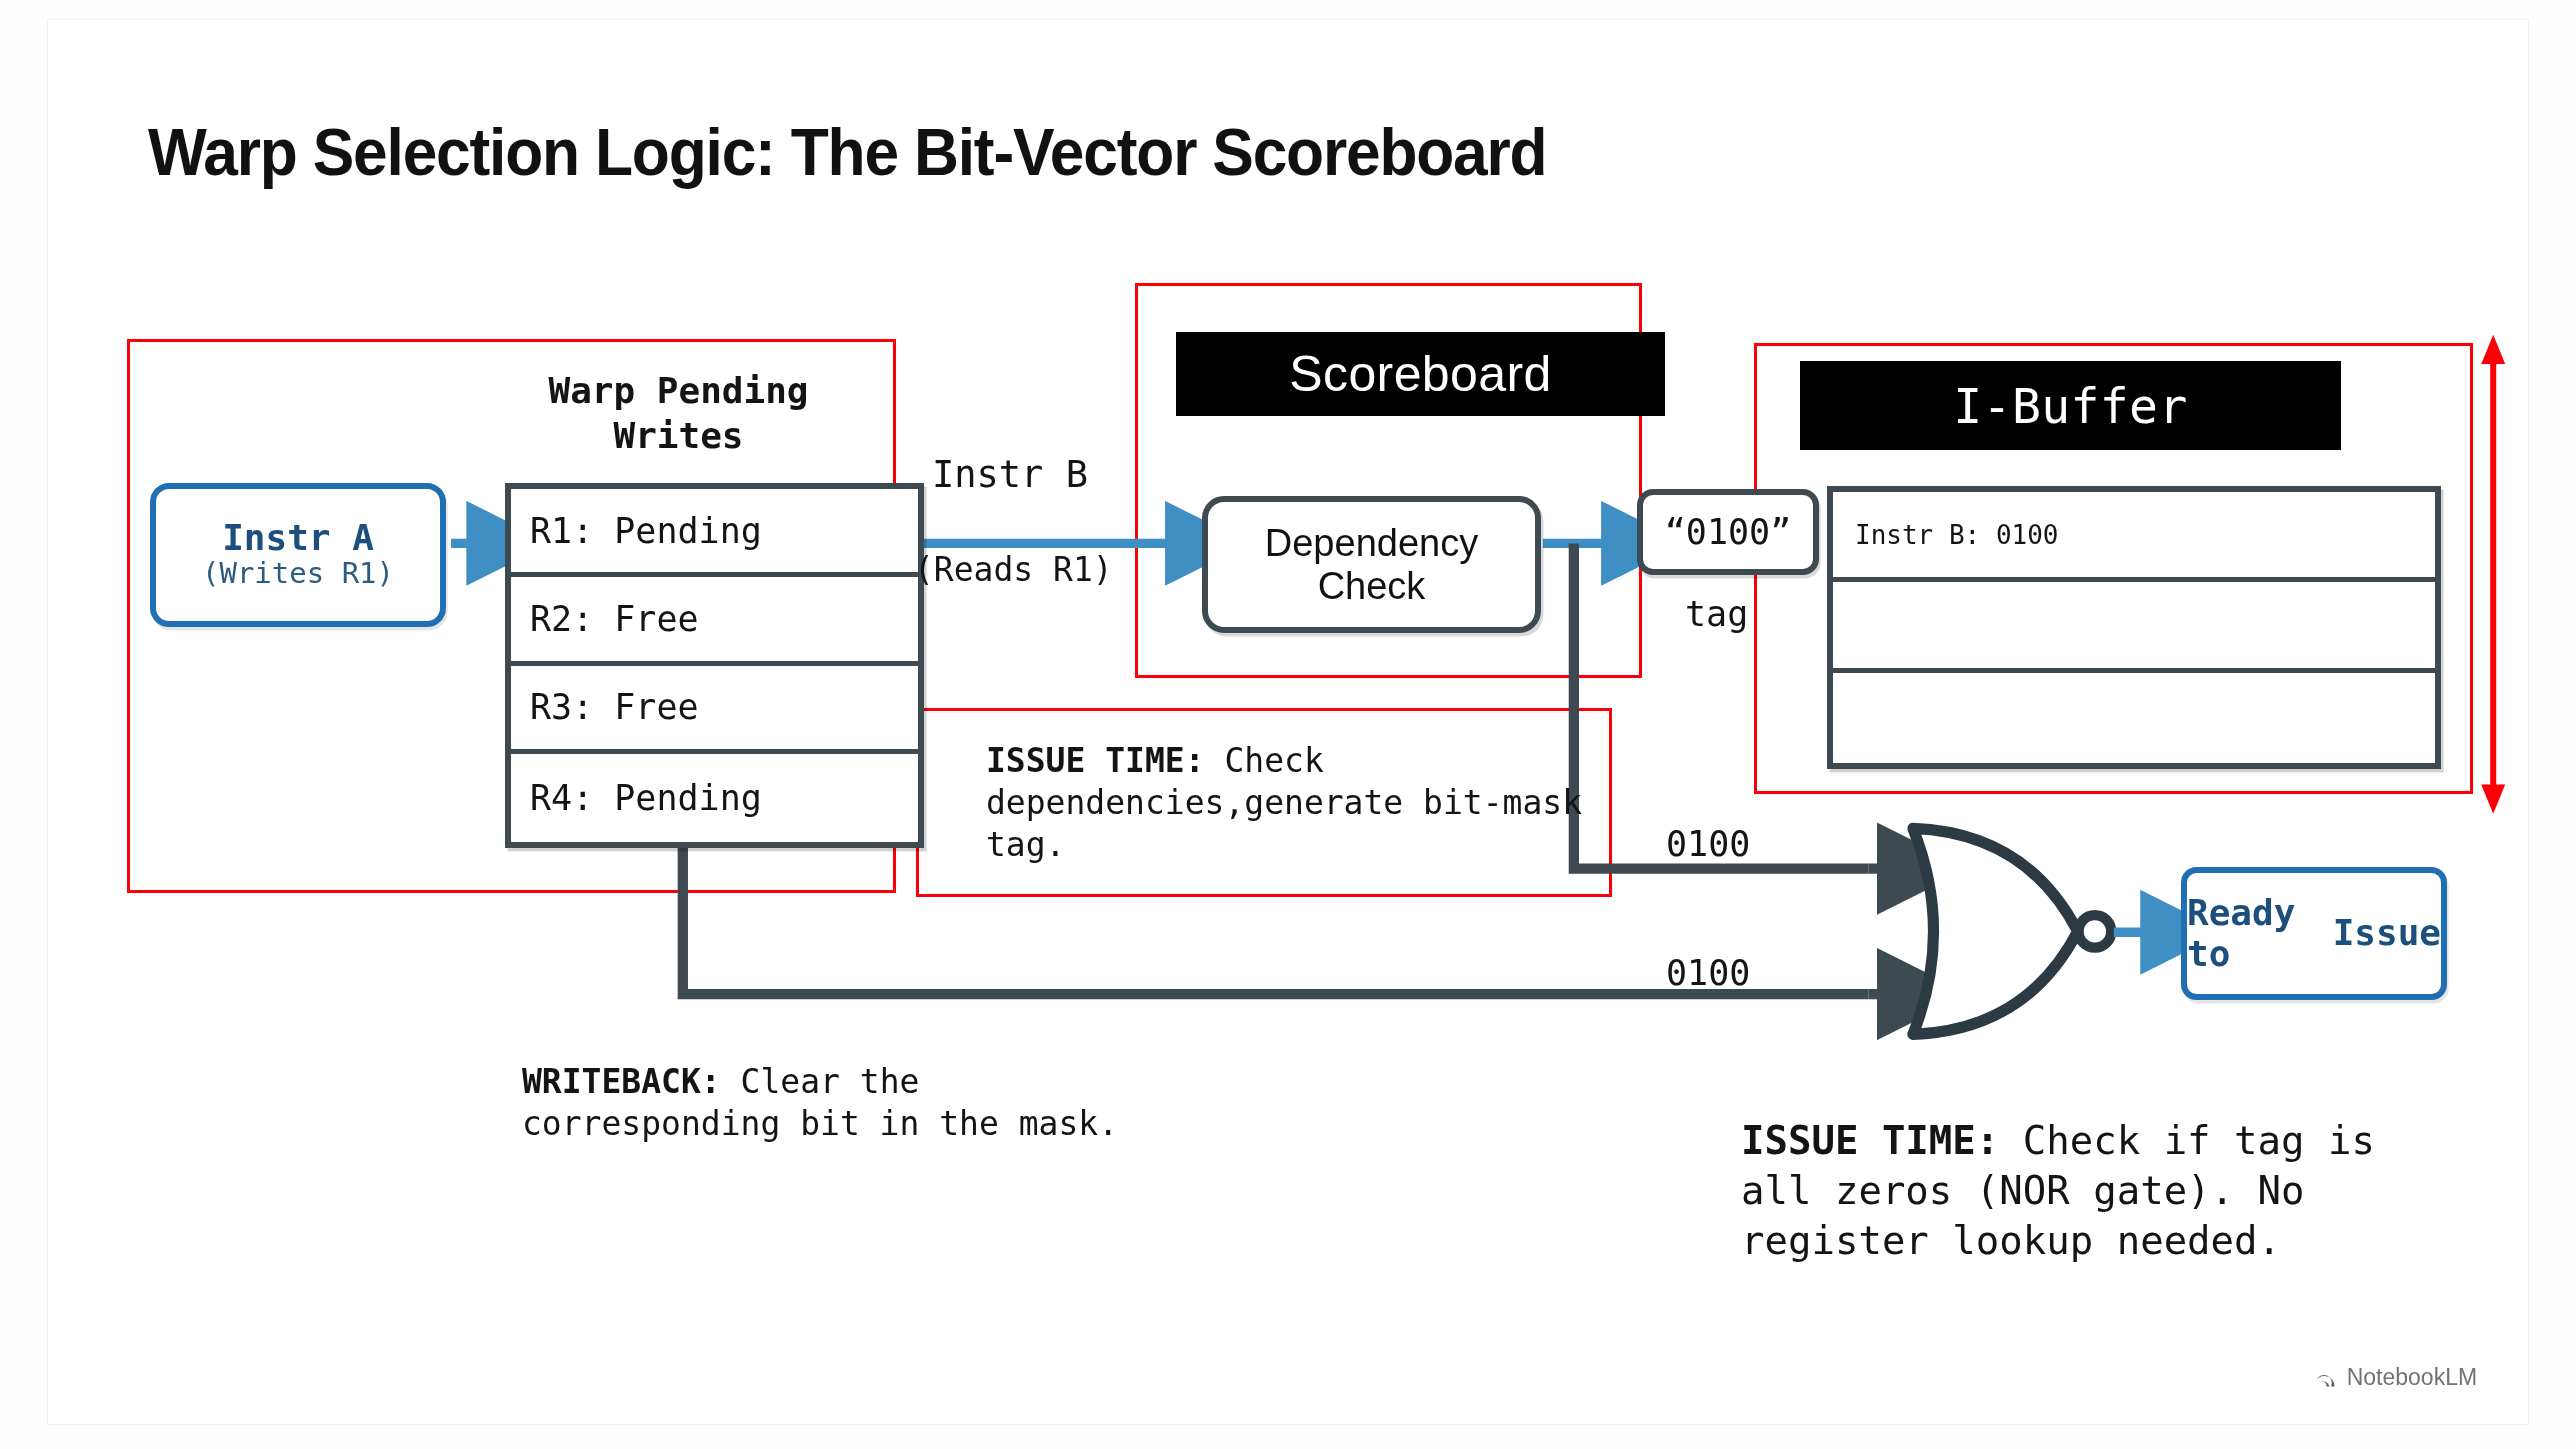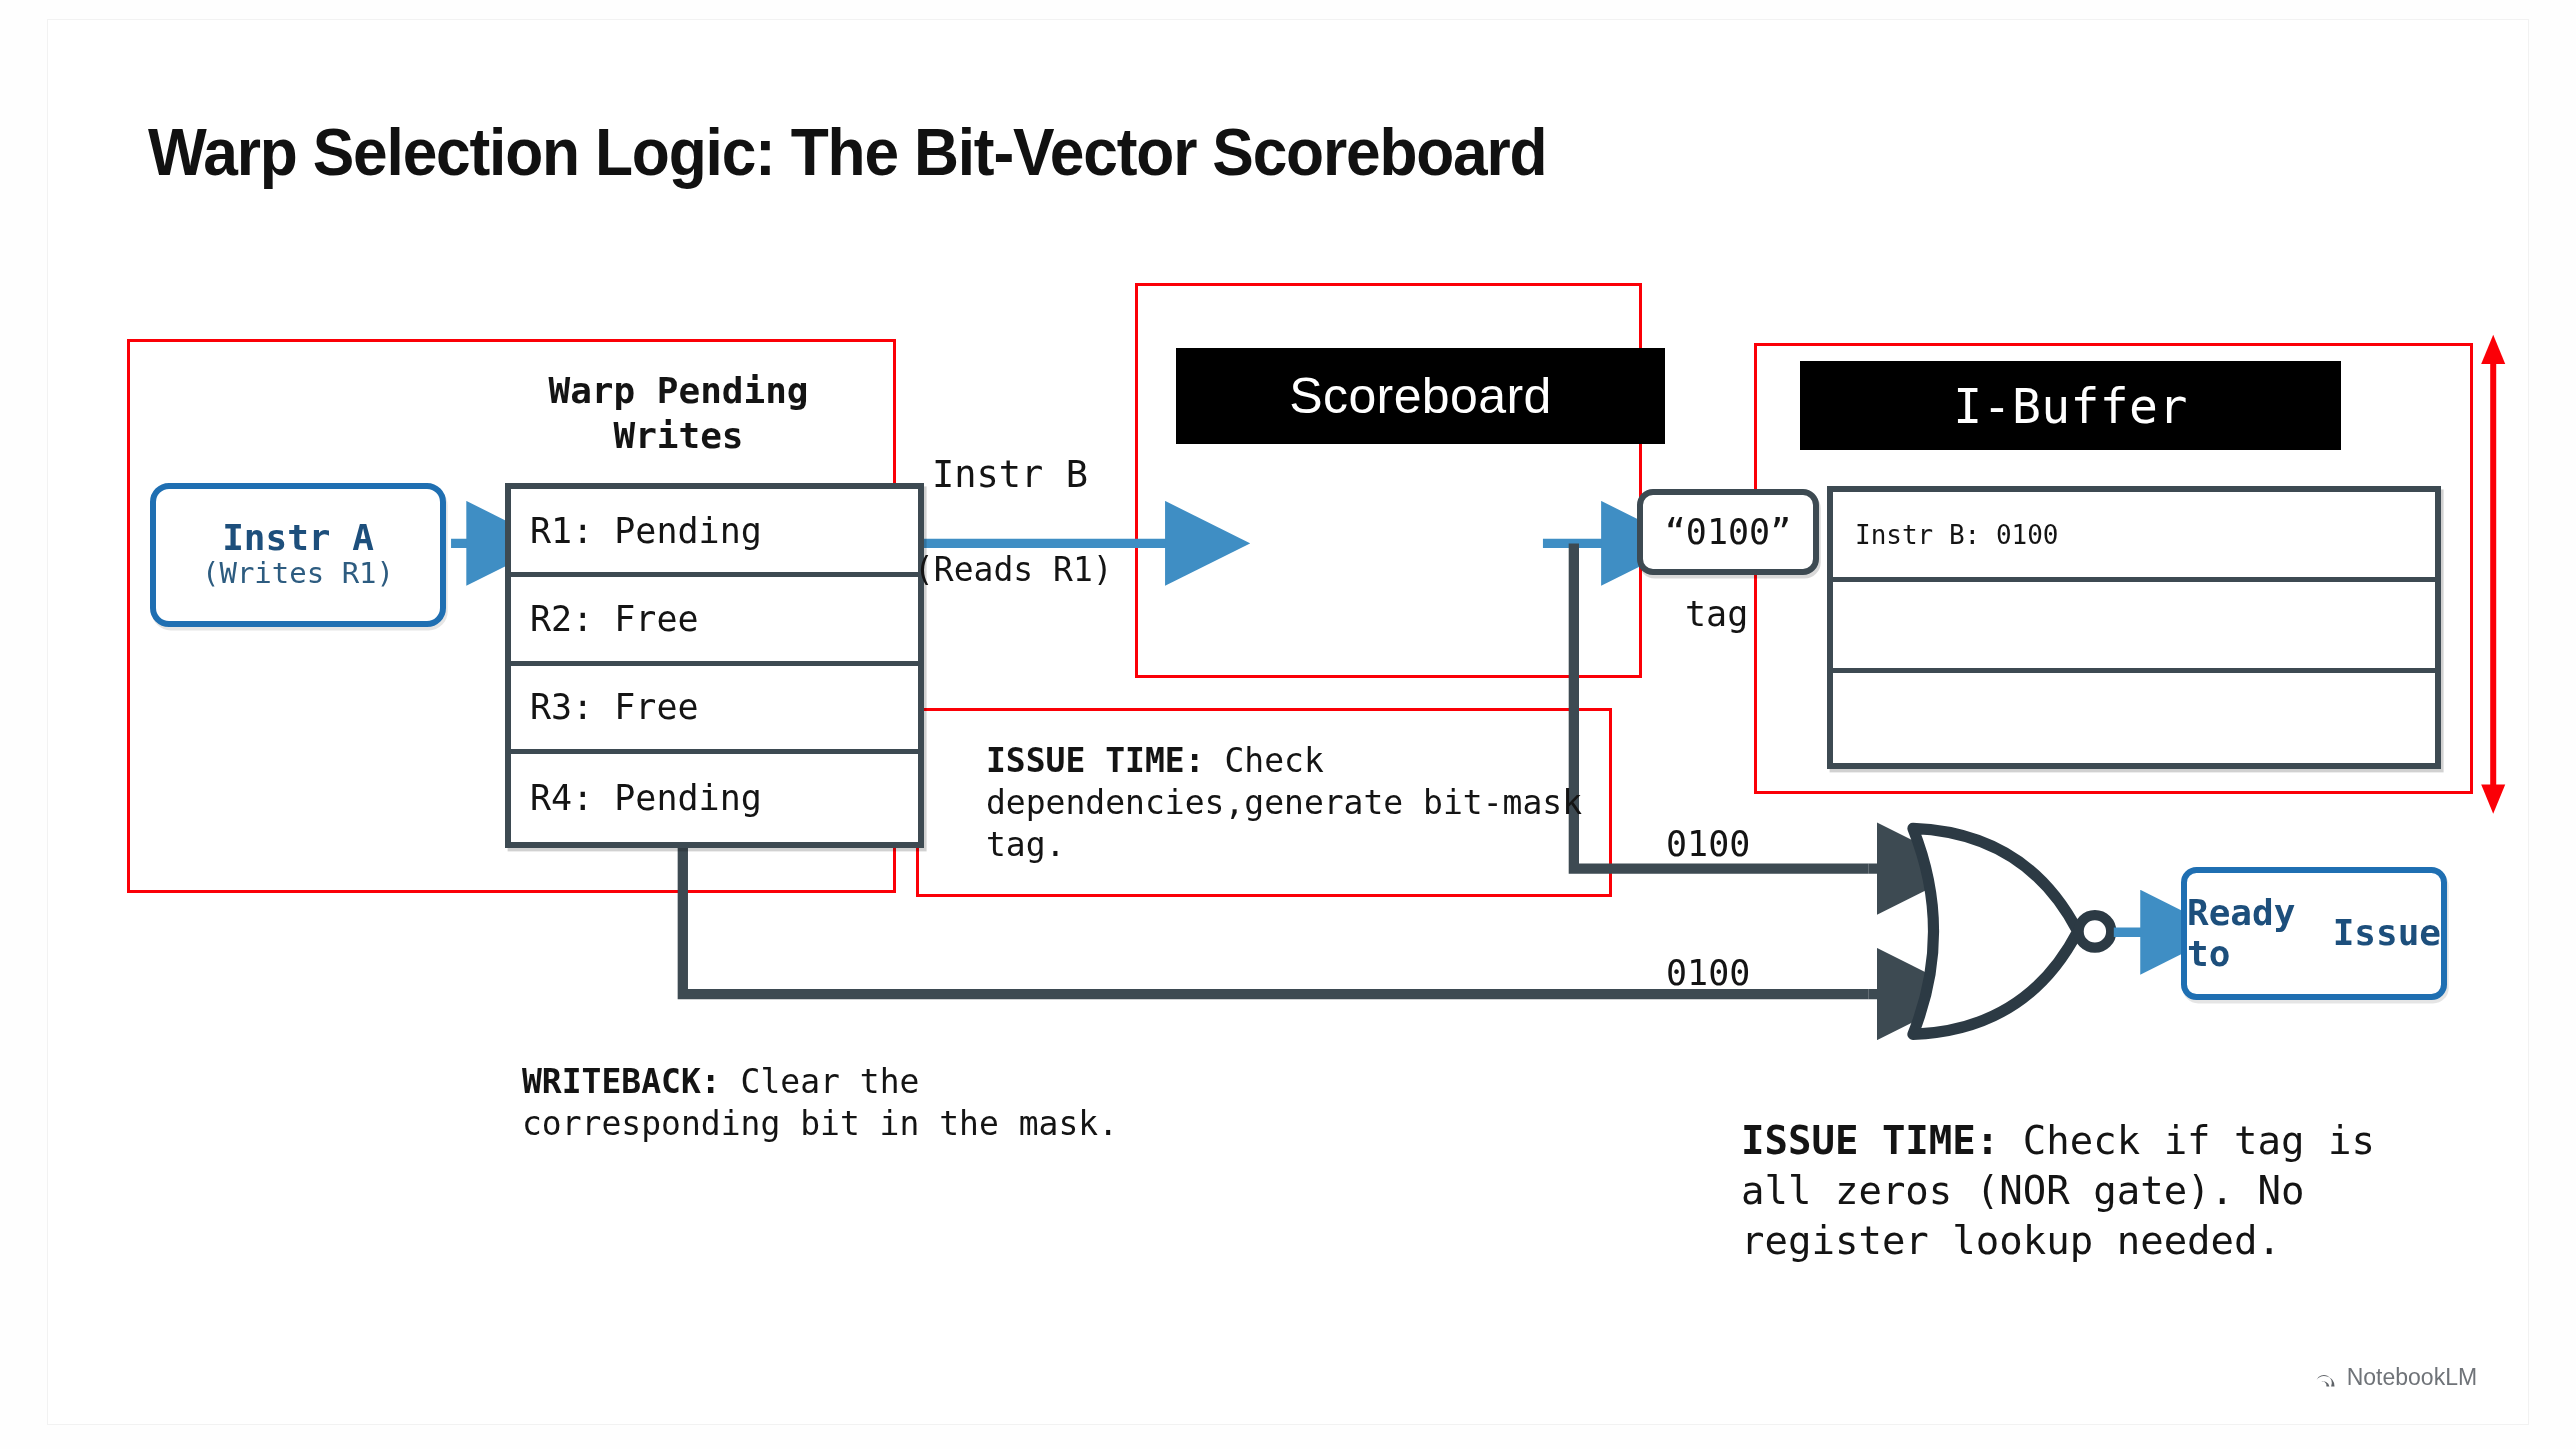--- a/index.html
+++ b/index.html
@@ -45,21 +45,21 @@
 
   
   .plate{
     position:absolute;
     background:#000000;
     color:#ffffff;
     font-family:"Liberation Sans", sans-serif;
     display:flex;align-items:center;justify-content:center;
     letter-spacing:0.4px;
   }
-  #plate-scoreboard{left:1176px;top:348px;width:489px;height:96px;font-size:50px;}
+  #plate-scoreboard{left:1176px;top:332px;width:489px;height:84px;font-size:50px;}
   #plate-ibuffer  {left:1800px;top:361px;width:541px;height:89px;font-size:48px;font-family:"DejaVu Sans Mono",monospace;}
 
   
   .mono{
     position:absolute;
     font-family:"DejaVu Sans Mono", monospace;
     color:#141414;
     white-space:pre;
   }
 
@@ -234,20 +234,24 @@
     <div class="reg-row">R2: Free</div>
     <div class="reg-row">R3: Free</div>
     <div class="reg-row">R4: Pending</div>
   </div>
 
   <div class="mono" id="instrb-1">Instr B</div>
   <div class="mono" id="instrb-2">(Reads R1)</div>
 
   <div class="plate" id="plate-scoreboard">Scoreboard</div>
 
+  <div id="dep-check">
+    <div>Dependency</div>
+    <div>Check</div>
+  </div>
 
   <div id="tag-box">“0100”</div>
   <div class="mono" id="tag-label">tag</div>
 
   <div class="plate" id="plate-ibuffer">I-Buffer</div>
 
   <div id="ibuf-table">
     <div class="ibuf-row">Instr B: 0100</div>
     <div class="ibuf-row"></div>
     <div class="ibuf-row"></div>

